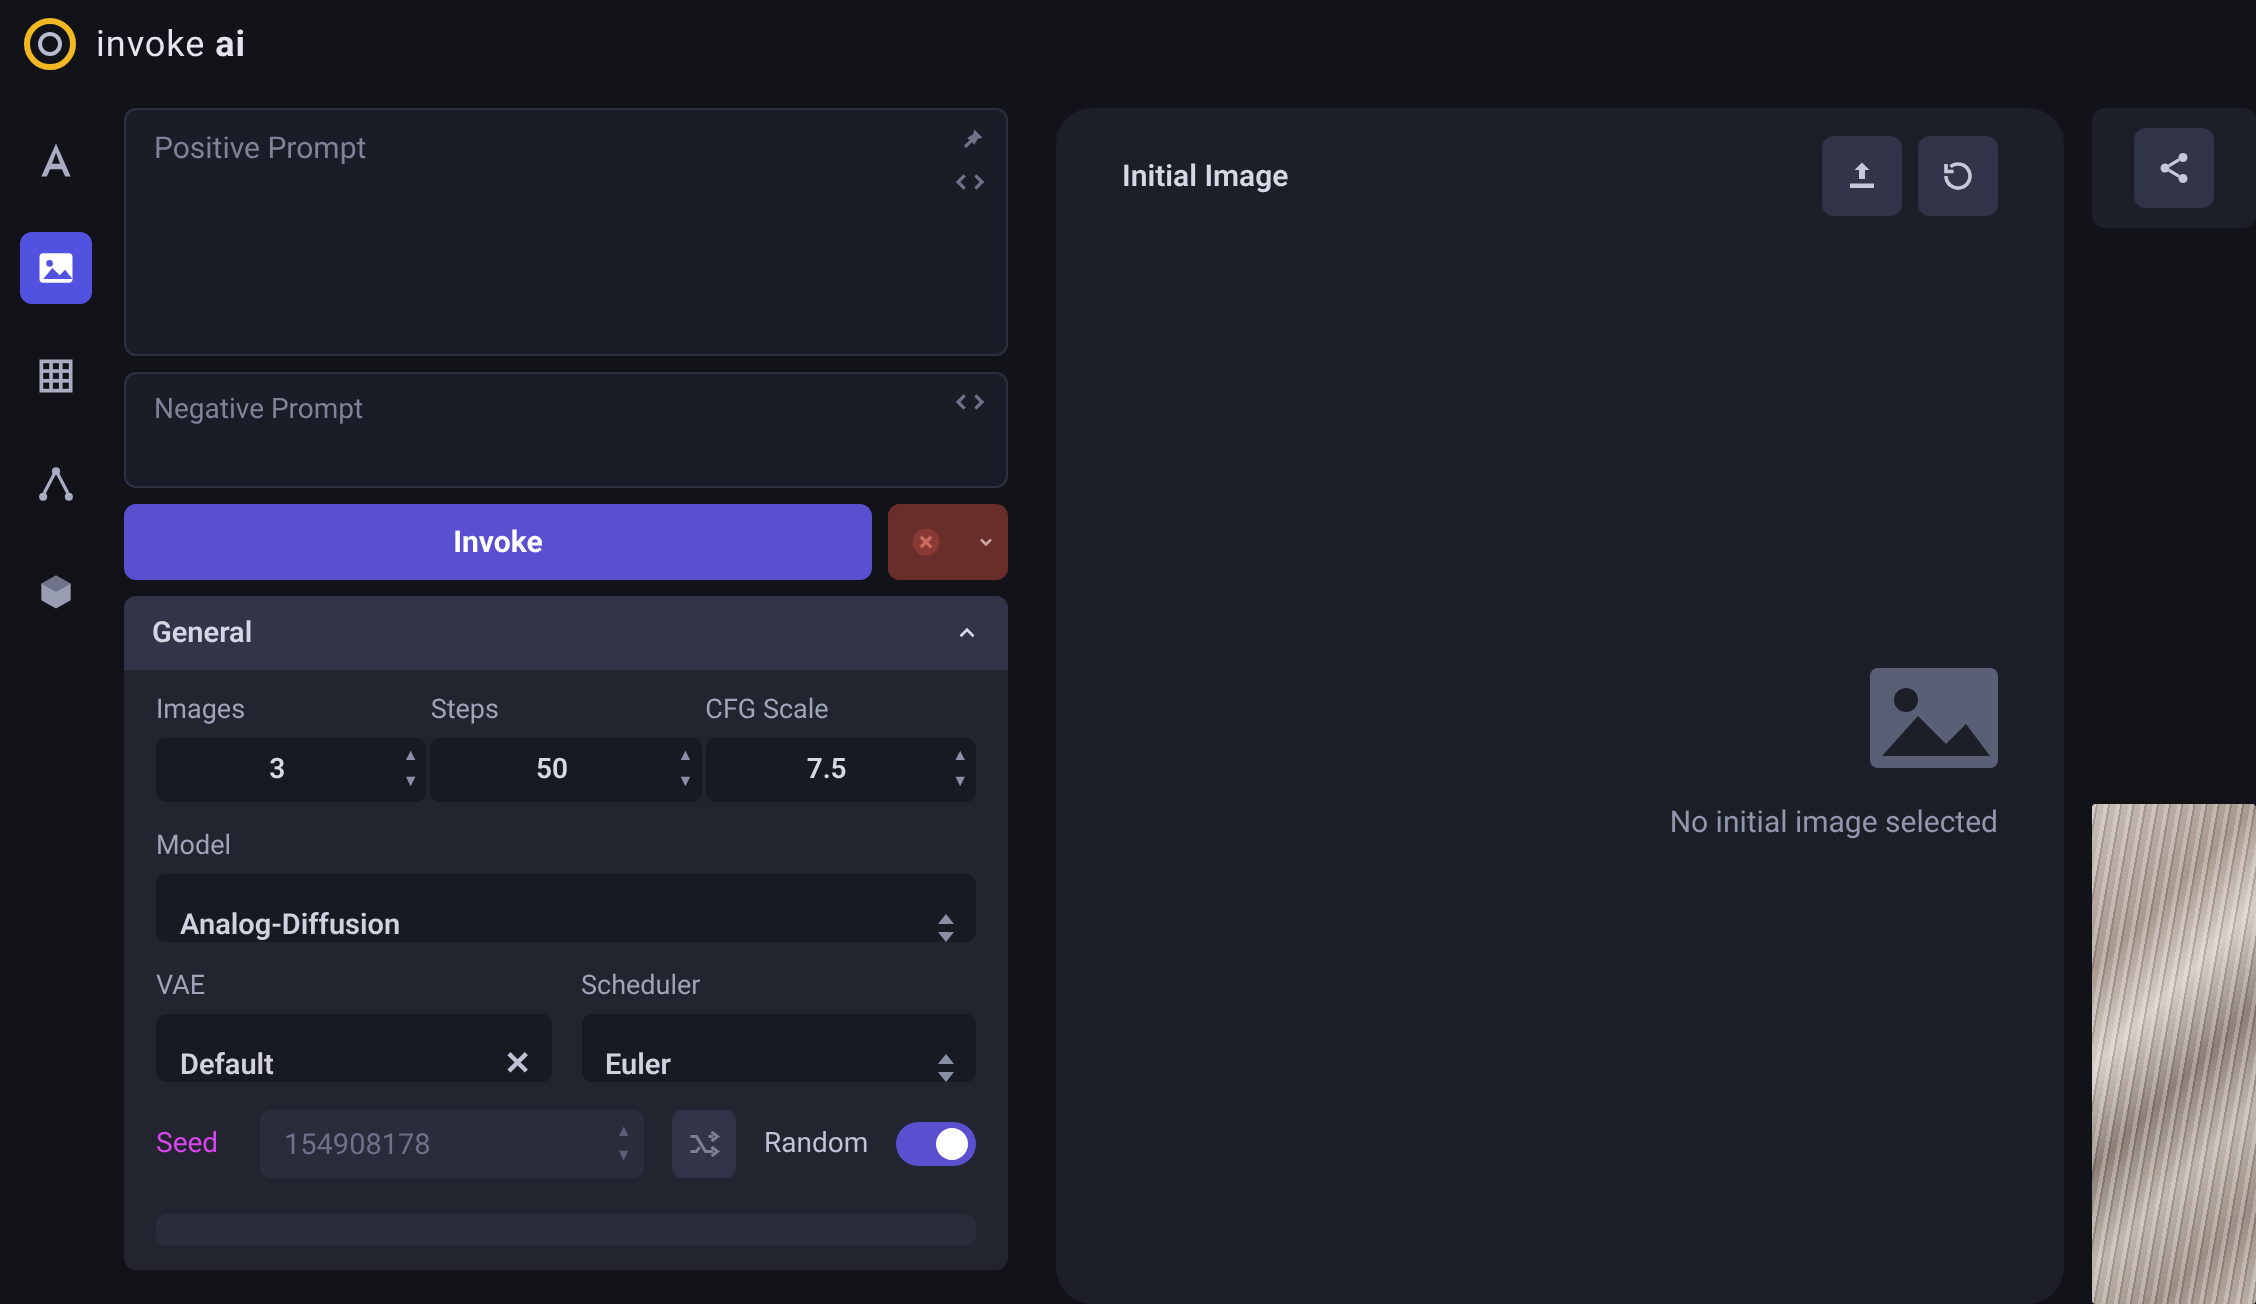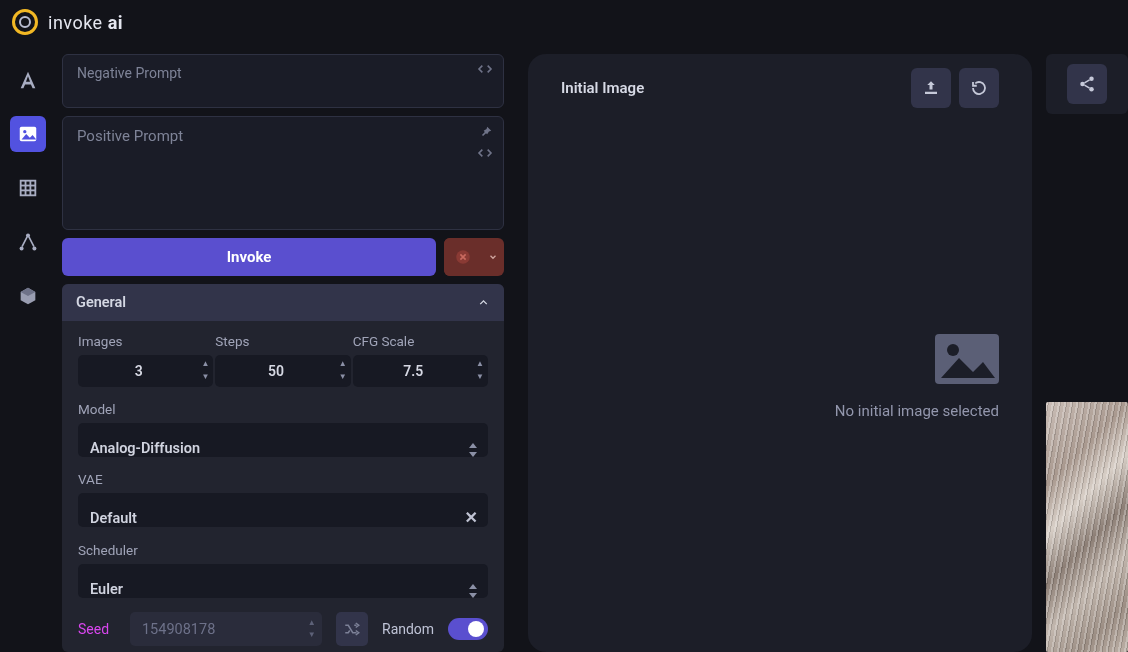--- a/index.html
+++ b/index.html
@@ -139,21 +139,21 @@
 
 .select {
   height: 34px; background: #171923; border-radius: 5px;
   display: flex; align-items: flex-end; padding: 0 30px 0 12px;
   position: relative;
   font-weight: 600; color: #d0d3df; font-size: 14.5px;
 }
 .select .updown { position: absolute; right: 10px; color: #8b90a6; font-size: 10px; line-height: 0.7; }
 .select .clear { position: absolute; right: 10px; color: #bfc2d2; font-size: 16px; }
 
-.row2 { display: flex; gap: 15px; flex-direction: column; }
+.row2 { display: flex; gap: 15px; }
 
 .seed-row { display: flex; align-items: center; gap: 14px; }
 .seed-label { color: #d946ef; font-size: 14px; width: 40px; }
 .seed-input {
   width: 200px; height: 34px; background: #2a2c3b; border-radius: 5px;
   display: flex; align-items: center; padding: 0 26px 0 12px;
   color: #6d7189; font-size: 14.5px;
   position: relative;
 }
 .seed-input .spin { position:absolute; right:6px; top:4px; display:flex; flex-direction:column; color:#5d6178; font-size:8px; }
@@ -282,38 +282,38 @@
     </div>
     <div class="rail-btn">
       <svg viewBox="0 0 24 24" fill="currentColor">
           <path d="M12 3 L20 7.5 V16.5 L12 21 L4 16.5 V7.5 Z" opacity="0.9"></path>
           <path d="M12 3 L20 7.5 L12 12 L4 7.5 Z" fill="#6e7288"></path>
         </svg>
     </div>
   </div>
 
   <div class="left-panel">
-    <div class="prompt-box negative">
-      <div class="prompt-placeholder" style="font-size:14px">Negative Prompt</div>
-      <div class="prompt-code neg">
-        <svg width="16" height="16" viewBox="0 0 24 24" fill="none" stroke="currentColor" stroke-width="2.4">
-            <polyline points="8,7 3,12 8,17"></polyline>
-            <polyline points="16,7 21,12 16,17"></polyline>
-          </svg>
-      </div>
-    </div>
-
     <div class="prompt-box positive">
       <div class="prompt-placeholder">Positive Prompt</div>
       <div class="prompt-pin">
         <svg width="14" height="14" viewBox="0 0 24 24" fill="currentColor">
             <path d="M14 3l7 7-4 1-3 5-2-2-5 5-2-2 5-5-2-2 5-3 1-4z"></path>
           </svg>
       </div>
       <div class="prompt-code">
+        <svg width="16" height="16" viewBox="0 0 24 24" fill="none" stroke="currentColor" stroke-width="2.4">
+            <polyline points="8,7 3,12 8,17"></polyline>
+            <polyline points="16,7 21,12 16,17"></polyline>
+          </svg>
+      </div>
+    </div>
+
+    <div class="prompt-box negative">
+      <div class="prompt-placeholder" style="font-size:14px">Negative Prompt</div>
+      <div class="prompt-code neg">
         <svg width="16" height="16" viewBox="0 0 24 24" fill="none" stroke="currentColor" stroke-width="2.4">
             <polyline points="8,7 3,12 8,17"></polyline>
             <polyline points="16,7 21,12 16,17"></polyline>
           </svg>
       </div>
     </div>
 
     <div class="invoke-row">
       <div class="invoke-btn">
         <span>Invoke</span>

